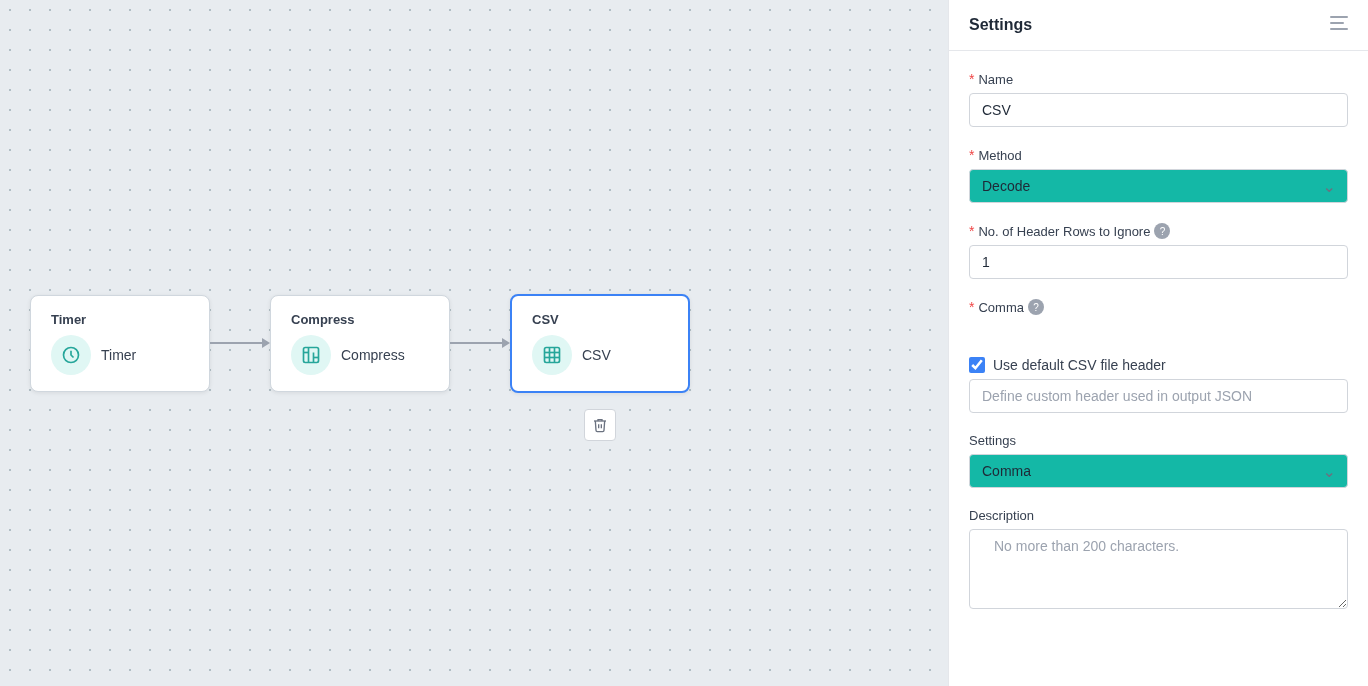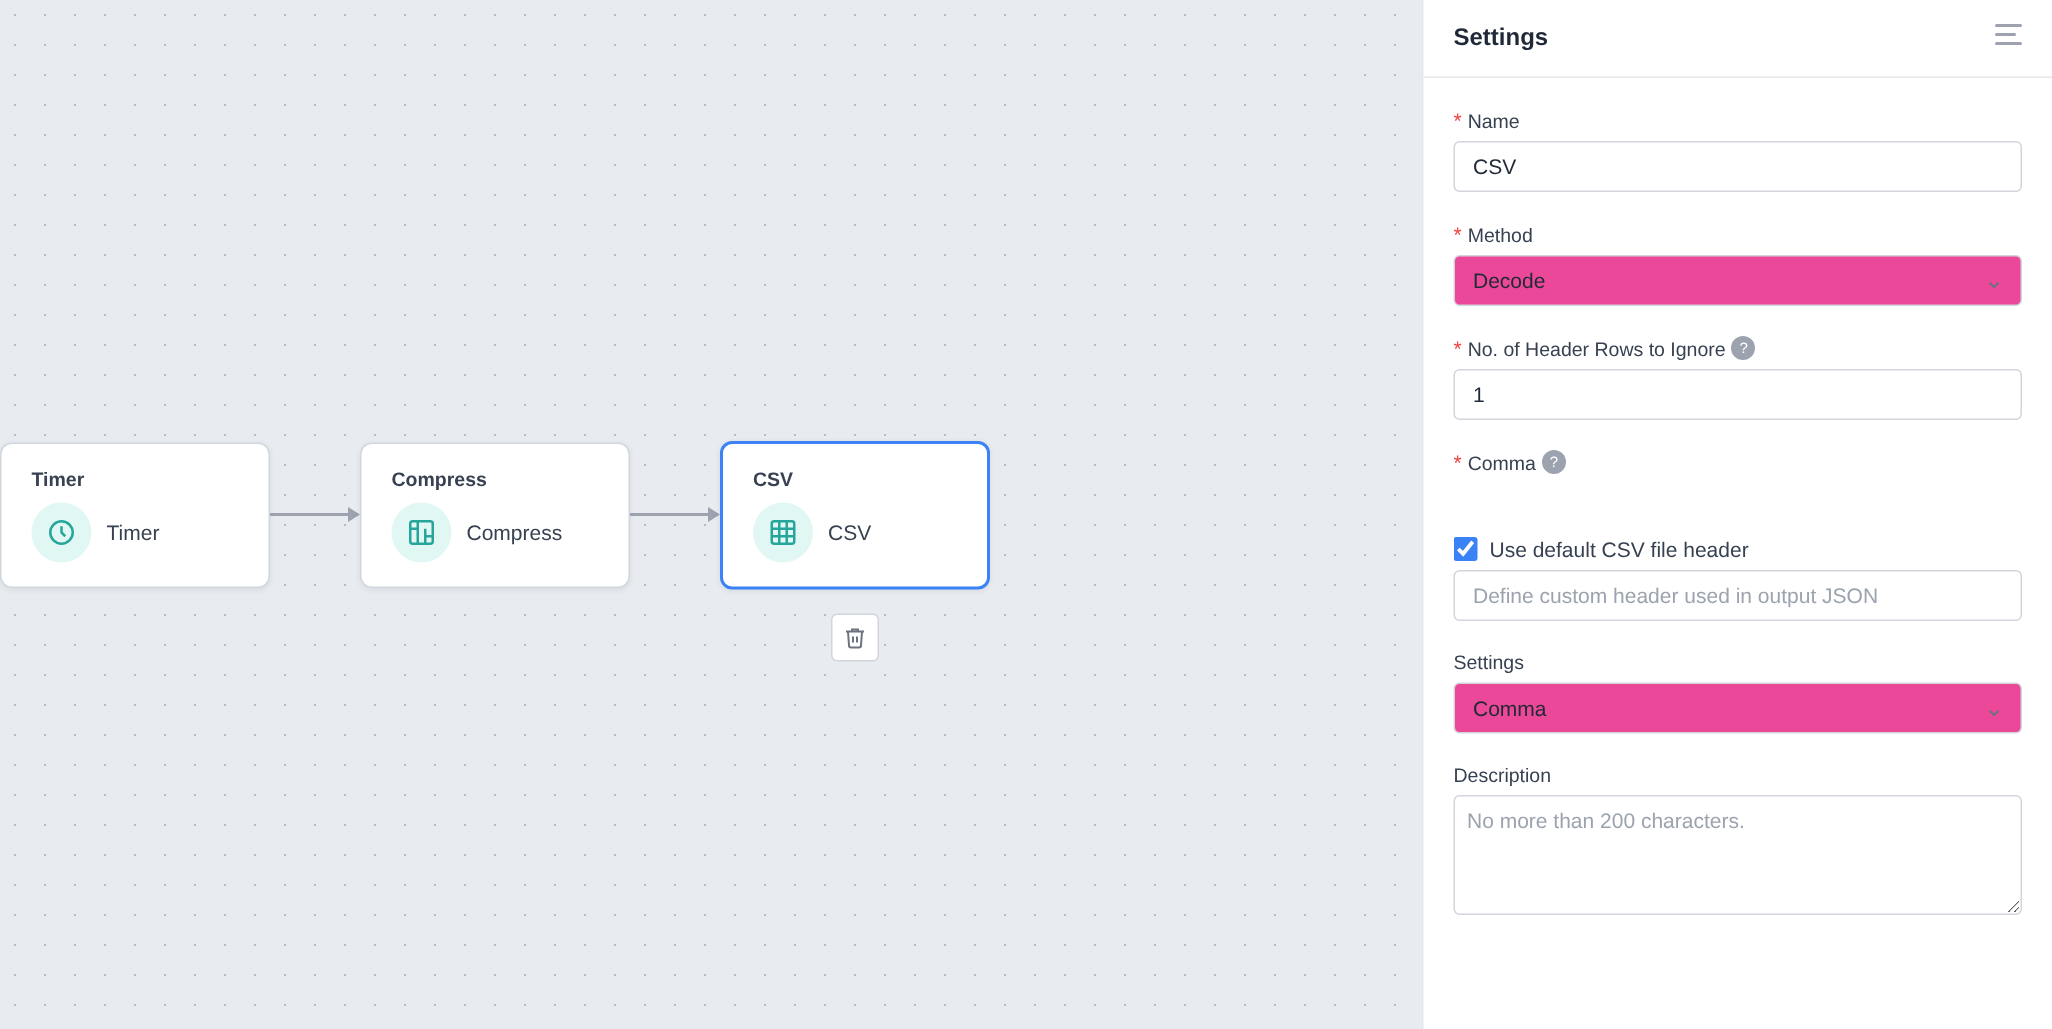--- a/index.html
+++ b/index.html
@@ -15,20 +15,21 @@
     
     .canvas-area {
       flex: 1;
       background-color: #e8ecf0;
       background-image: radial-gradient(circle, #b0bec5 1px, transparent 1px);
       background-size: 20px 20px;
       position: relative;
       display: flex;
       align-items: center;
       justify-content: flex-start;
+      padding-left: 30px;
     }
 
     .flow-container {
       display: flex;
       align-items: center;
       gap: 0;
     }
 
     .flow-node {
       background: #fff;
@@ -210,21 +211,21 @@
       color: #9ca3af;
     }
 
     .field-select {
       width: 100%;
       padding: 8px 12px;
       border: 1px solid #d1d5db;
       border-radius: 4px;
       font-size: 14px;
       color: #1f2937;
-      background: #ec4899;
+      background: #14b8a6;
       appearance: none;
       cursor: pointer;
       outline: none;
     }
 
     .select-wrapper {
       position: relative;
     }
 
     .select-wrapper .chevron {
@@ -250,21 +251,21 @@
       cursor: pointer;
     }
 
     .checkbox-label {
       font-size: 14px;
       color: #374151;
     }
 
     .field-textarea {
       width: 100%;
-      padding: 8px 8px;
+      padding: 8px 24px;
       border: 1px solid #d1d5db;
       border-radius: 4px;
       font-size: 14px;
       color: #1f2937;
       resize: vertical;
       min-height: 80px;
       outline: none;
       font-family: inherit;
     }
 

